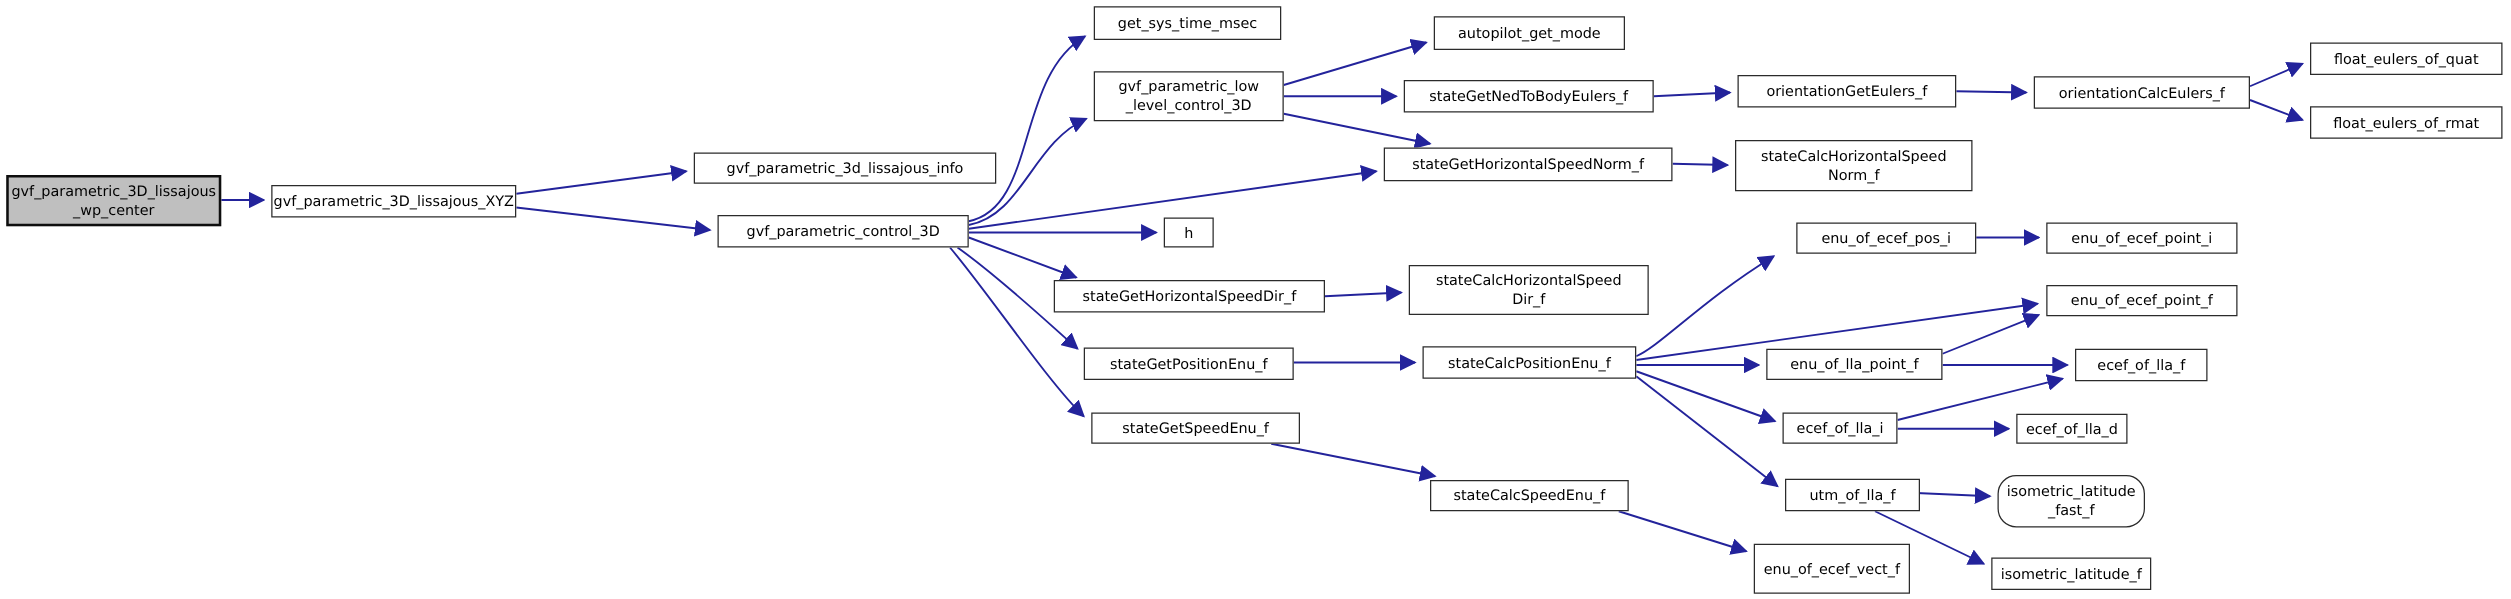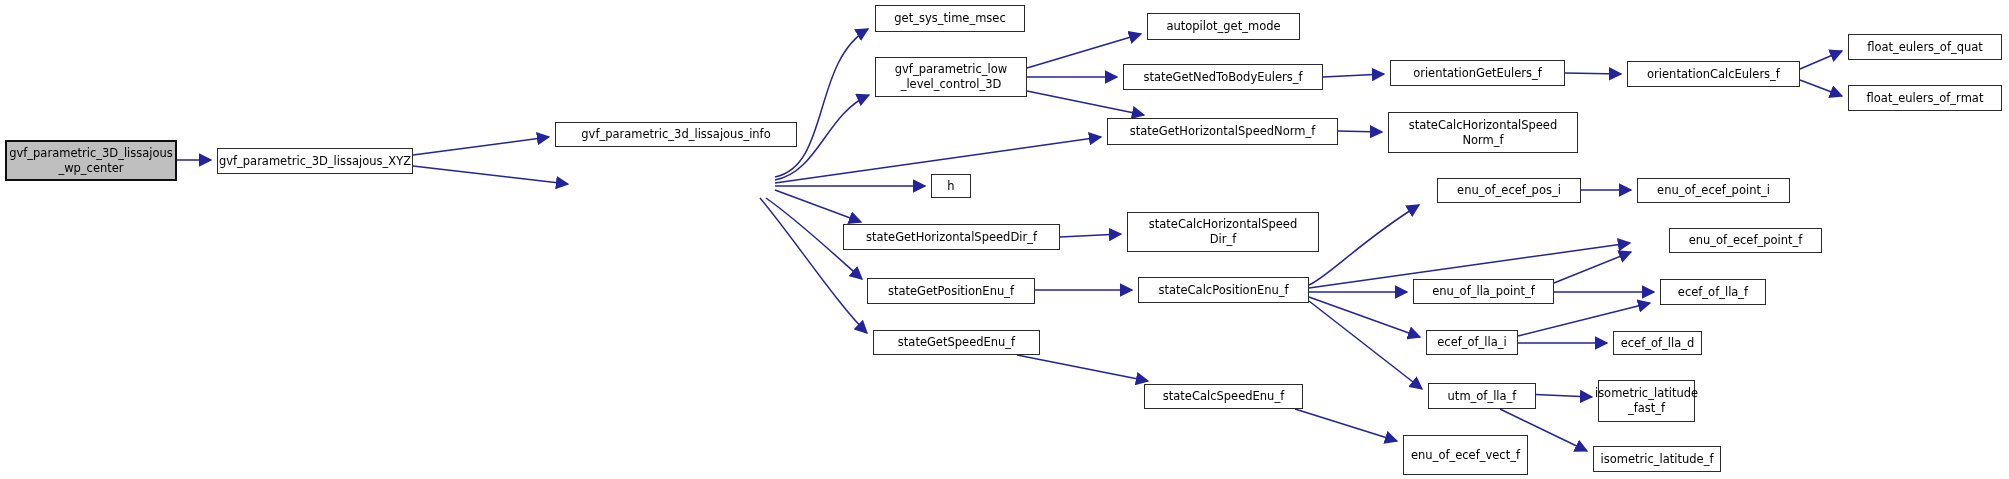--- a/index.html
+++ b/index.html
@@ -75,20 +75,21 @@
         <path d="M1524,394 L1592,397" class="edge" marker-end="url(#arrowhead)"></path>
         <path d="M1500,409 L1587,451" class="edge" marker-end="url(#arrowhead)"></path>
         <path d="M1295,409 L1397,441" class="edge" marker-end="url(#arrowhead)"></path>
       </g>
   </svg>
   <div id="node-layer">
       <div class="node highlighted" style="left: 5px; top: 140px; width: 172px; height: 41px;">gvf_parametric_3D_lissajous
 _wp_center</div>
       <div class="node" style="left: 217px; top: 148px; width: 196px; height: 26px; text-align: center;">gvf_parametric_3D_lissajous_XYZ</div>
       <div class="node" style="left: 555px; top: 122px; width: 242px; height: 25px;">gvf_parametric_3d_lissajous_info</div>
+      <div class="node" style="left: 574px; top: 172px; width: 201px; height: 26px;">gvf_parametric_control_3D</div>
       <div class="node" style="left: 875px; top: 5px; width: 150px; height: 27px;">get_sys_time_msec</div>
       <div class="node" style="left: 1147px; top: 13px; width: 153px; height: 27px;">autopilot_get_mode</div>
       <div class="node" style="left: 875px; top: 57px; width: 152px; height: 40px;">gvf_parametric_low
 _level_control_3D</div>
       <div class="node" style="left: 1123px; top: 64px; width: 200px; height: 26px;">stateGetNedToBodyEulers_f</div>
       <div class="node" style="left: 1390px; top: 60px; width: 175px; height: 26px;">orientationGetEulers_f</div>
       <div class="node" style="left: 1627px; top: 61px; width: 173px; height: 26px;">orientationCalcEulers_f</div>
       <div class="node" style="left: 1848px; top: 34px; width: 154px; height: 26px;">float_eulers_of_quat</div>
       <div class="node" style="left: 1848px; top: 85px; width: 154px; height: 26px;">float_eulers_of_rmat</div>
       <div class="node" style="left: 1107px; top: 118px; width: 231px; height: 27px;">stateGetHorizontalSpeedNorm_f</div>
@@ -97,24 +98,24 @@
       <div class="node" style="left: 931px; top: 174px; width: 40px; height: 24px;">h</div>
       <div class="node" style="left: 843px; top: 224px; width: 217px; height: 26px;">stateGetHorizontalSpeedDir_f</div>
       <div class="node" style="left: 1127px; top: 212px; width: 192px; height: 40px;">stateCalcHorizontalSpeed
 Dir_f</div>
       <div class="node" style="left: 867px; top: 278px; width: 168px; height: 26px;">stateGetPositionEnu_f</div>
       <div class="node" style="left: 1138px; top: 277px; width: 171px; height: 26px;">stateCalcPositionEnu_f</div>
       <div class="node" style="left: 873px; top: 330px; width: 167px; height: 25px;">stateGetSpeedEnu_f</div>
       <div class="node" style="left: 1144px; top: 384px; width: 159px; height: 25px;">stateCalcSpeedEnu_f</div>
       <div class="node" style="left: 1412px; top: 178px; width: 144px; height: 25px; margin-left: 25px;">enu_of_ecef_pos_i</div>
       <div class="node" style="left: 1637px; top: 178px; width: 153px; height: 25px;">enu_of_ecef_point_i</div>
-      <div class="node" style="left: 1637px; top: 228px; width: 153px; height: 25px; margin-left: 32px;">enu_of_ecef_point_f</div>
+      <div class="node" style="left: 1637px; top: 228px; width: 153px; height: 25px;">enu_of_ecef_point_f</div>
       <div class="node" style="left: 1413px; top: 279px; width: 141px; height: 25px;">enu_of_lla_point_f</div>
       <div class="node" style="left: 1660px; top: 279px; width: 106px; height: 26px;">ecef_of_lla_f</div>
       <div class="node" style="left: 1426px; top: 330px; width: 92px; height: 25px;">ecef_of_lla_i</div>
       <div class="node" style="left: 1613px; top: 331px; width: 89px; height: 24px;">ecef_of_lla_d</div>
       <div class="node" style="left: 1428px; top: 383px; width: 108px; height: 26px;">utm_of_lla_f</div>
-      <div class="node" style="left: 1598px; top: 380px; width: 97px; height: 42px;">isometric_latitude
+      <div class="node" style="left: 1598px; top: 380px; width: 118px; height: 42px; border-radius: 15px;">isometric_latitude
 _fast_f</div>
       <div class="node" style="left: 1403px; top: 435px; width: 125px; height: 40px;">enu_of_ecef_vect_f</div>
       <div class="node" style="left: 1593px; top: 446px; width: 128px; height: 26px;">isometric_latitude_f</div>
     </div>
 </div>
 
 </body></html>

